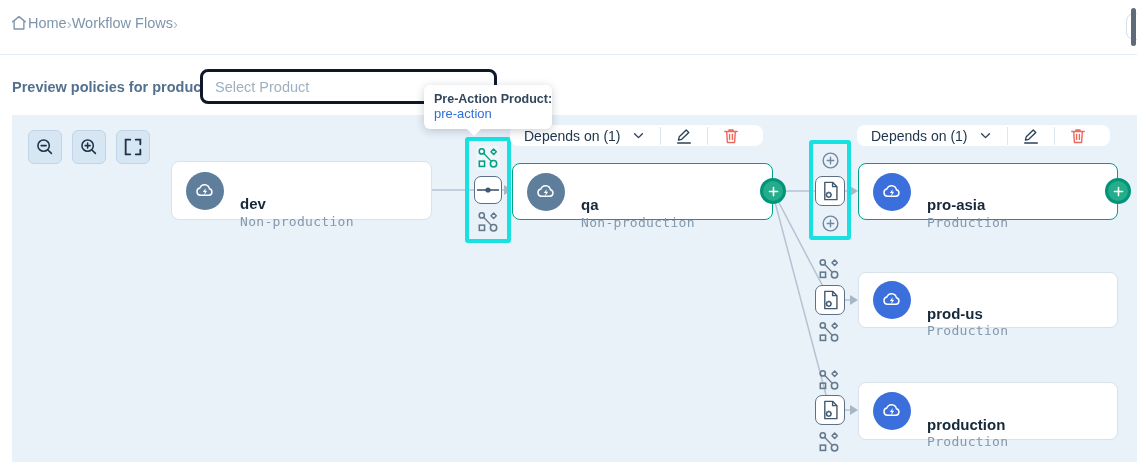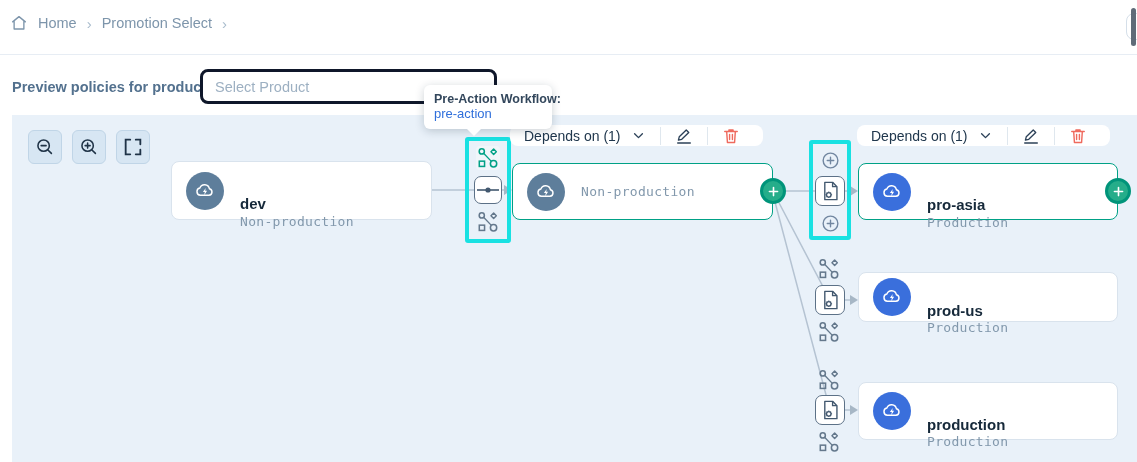--- a/index.html
+++ b/index.html
@@ -1,21 +1,21 @@
 <!DOCTYPE html>
 <html><head>
 <meta charset="utf-8">
 <style>
   * { margin:0; padding:0; box-sizing:border-box; }
   html,body { width:1137px; height:462px; overflow:hidden; background:#fff;
     font-family:"Liberation Sans", sans-serif; }
   .page { position:relative; width:1137px; height:462px; background:#fff; }
 
   
-  .crumbs { position:absolute; left:10px; top:14px; display:flex; align-items:center; gap:10px;
+  .crumbs { position:absolute; left:10px; top:14px; display:flex; align-items:center; 
     font-size:14.5px; color:#7d95ab; }
   .crumbs .link { color:#7d95ab; cursor:pointer; }
   .crumbs .sep { color:#a9bccd; font-size:15px; }
   .crumbs .current { color:#15283b; font-weight:600; }
   .hr { position:absolute; left:0; top:54px; width:1137px; height:1px; background:#e7edf4; }
 
   
   .preview-label { position:absolute; left:12px; top:79px; font-size:14.5px; font-weight:700; color:#53718e; }
   .select-product { position:absolute; left:200px; top:69px; width:297px; height:35px;
     border:3px solid #0f172a; border-radius:8px; background:#fff; padding:0 12px;
@@ -130,21 +130,21 @@
 </svg>
 
 <div class="page">
 
   <div class="crumbs">
     <svg width="18" height="18" viewBox="0 0 24 24" style="color:#7d95ab">
         <use href="#i-home"></use>
       </svg>
     <span class="link">Home</span>
     <span class="sep">›</span>
-    <span class="link">Promotion Select</span>
+    <span class="link">Workflow Flows</span>
     <span class="sep">›</span>
   </div>
   <div class="hr"></div>
 
   <div class="preview-label">Preview policies for product:</div>
   <input class="select-product" placeholder="Select Product" style="">
 
   <div class="cutoff-box"></div>
   <div class="scroll-thumb"></div>
 
@@ -231,20 +231,21 @@
         </span>
     </div>
 
     <div class="card selected" style="left:500px;top:48px;width:261px;height:57px">
       <div class="env-circle nonprod">
           <svg width="22" height="22" viewBox="0 0 24 24">
             <use href="#i-cloud"></use>
           </svg>
         </div>
       <div>
+        <div class="t">qa</div>
         <div class="s">Non-production</div>
       </div>
     </div>
     <div class="plus-fab" style="left:748px;top:63px">
         <svg width="15" height="15" viewBox="0 0 24 24">
           <use href="#i-plus"></use>
         </svg>
       </div>
 
     <div class="ic-tile" style="left:806px;top:33px;color:#7186a0">
@@ -311,21 +312,21 @@
         <svg width="26" height="26" viewBox="0 0 30 30">
           <use href="#i-doc"></use>
         </svg>
       </div>
     <div class="ic-tile" style="left:805px;top:205px;color:#64788c">
         <svg width="22" height="22" viewBox="0 0 23 23">
           <use href="#i-wf"></use>
         </svg>
       </div>
 
-    <div class="card" style="left:846px;top:157px;width:260px;height:50px">
+    <div class="card" style="left:846px;top:157px;width:260px;height:56px">
       <div class="env-circle prod">
           <svg width="22" height="22" viewBox="0 0 24 24">
             <use href="#i-cloud"></use>
           </svg>
         </div>
       <div>
         <div class="t">prod-us</div>
         <div class="s">Production</div>
       </div>
     </div>
@@ -354,18 +355,18 @@
         </div>
       <div>
         <div class="t">production</div>
         <div class="s">Production</div>
       </div>
     </div>
 
   </div>
 
   <div class="tooltip">
-    <div class="tt">Pre-Action Workflow:</div>
+    <div class="tt">Pre-Action Product:</div>
     <div class="tl">pre-action</div>
     <div class="caret"></div>
   </div>
 
 </div>
 
 </body></html>

